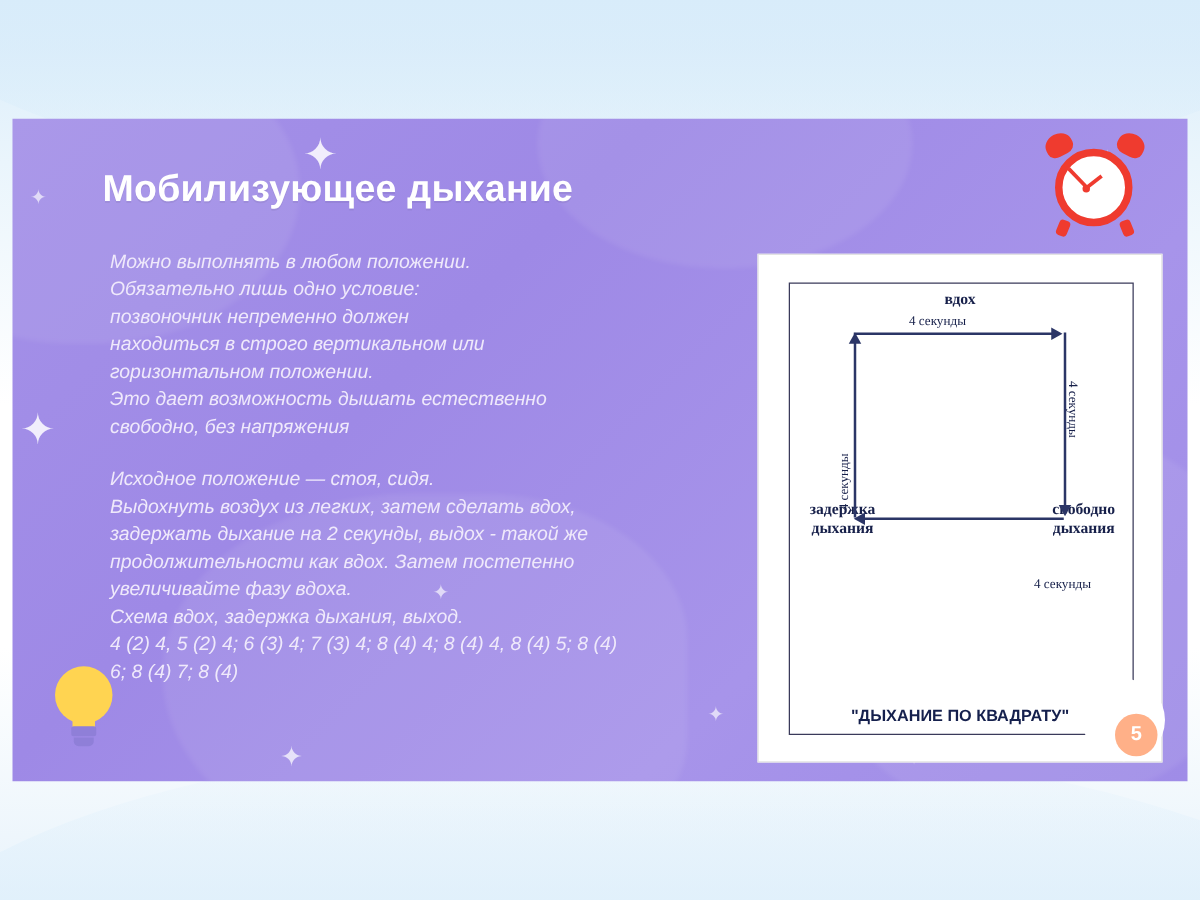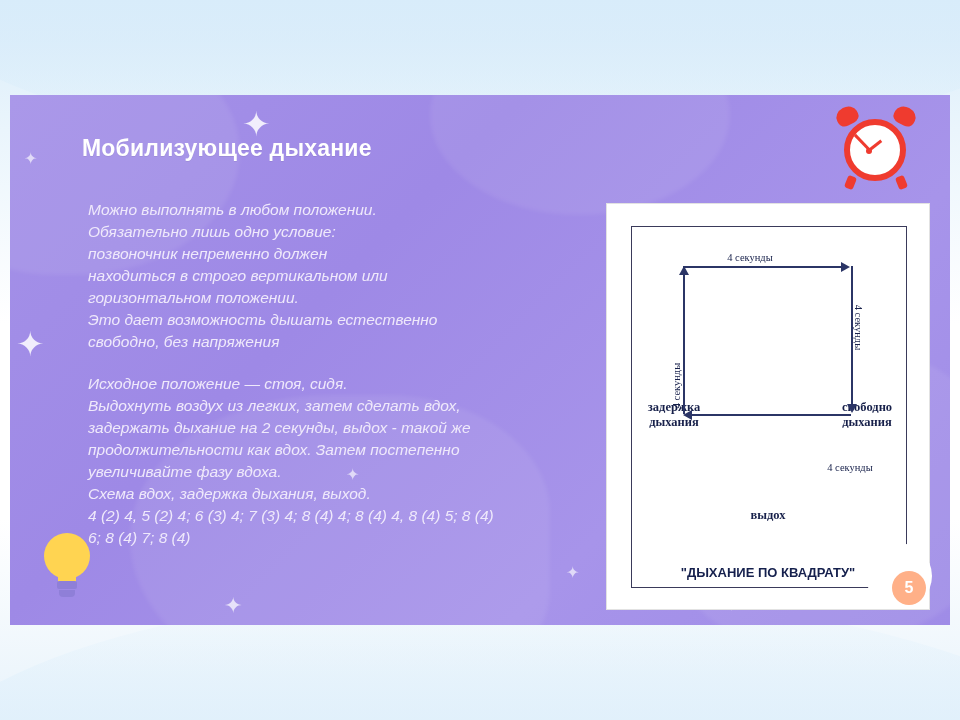--- a/index.html
+++ b/index.html
@@ -71,21 +71,21 @@
     line-height: 1;
     user-select: none;
   }
   .star.big { font-size: 34px; color: rgba(255,255,255,.85); }
   .star.sm  { font-size: 16px; color: rgba(255,255,255,.65); }
 
   .slide-title {
     position: absolute;
     left: 72px;
     top: 40px;
-    font-size: 23px;
+    font-size: 30px;
     font-weight: bold;
     color: #ffffff;
     letter-spacing: .2px;
     text-shadow: 0 1px 0 rgba(0,0,0,.06);
   }
 
   .body-col {
     position: absolute;
     left: 78px;
     top: 104px;
@@ -326,21 +326,21 @@
 увеличивайте фазу вдоха.
 Схема вдох, задержка дыхания, выход.
  4 (2) 4, 5 (2) 4; 6 (3) 4; 7 (3) 4; 8 (4) 4; 8 (4) 4, 8 (4) 5; 8 (4)
 6; 8 (4) 7; 8 (4)</p>
     </div>
 
     <div class="diagram">
       <div class="diagram-inner">
         <div class="sq-border"></div>
 
-        <div class="d-label" style="left:24px; top:304px; width:274px;">выдох</div>
+        <div class="d-label" style="left:24px; top:28px; width:274px;">вдох</div>
 
         <div class="d-label" style="left:28px; top:196px; width:78px; white-space: pre-line; line-height:15px;">задержка
 дыхания</div>
         <div class="d-label" style="left:220px; top:196px; width:80px; white-space: pre-line; line-height:15px;">свободно
 дыхания</div>
 
         <div class="arrow-box">
 
           <div class="ar-line ar-h" style="left:0; top:0; width:160px;"></div>
           <div class="ar-head head-right" style="left:158px; top:-4px;"></div>

